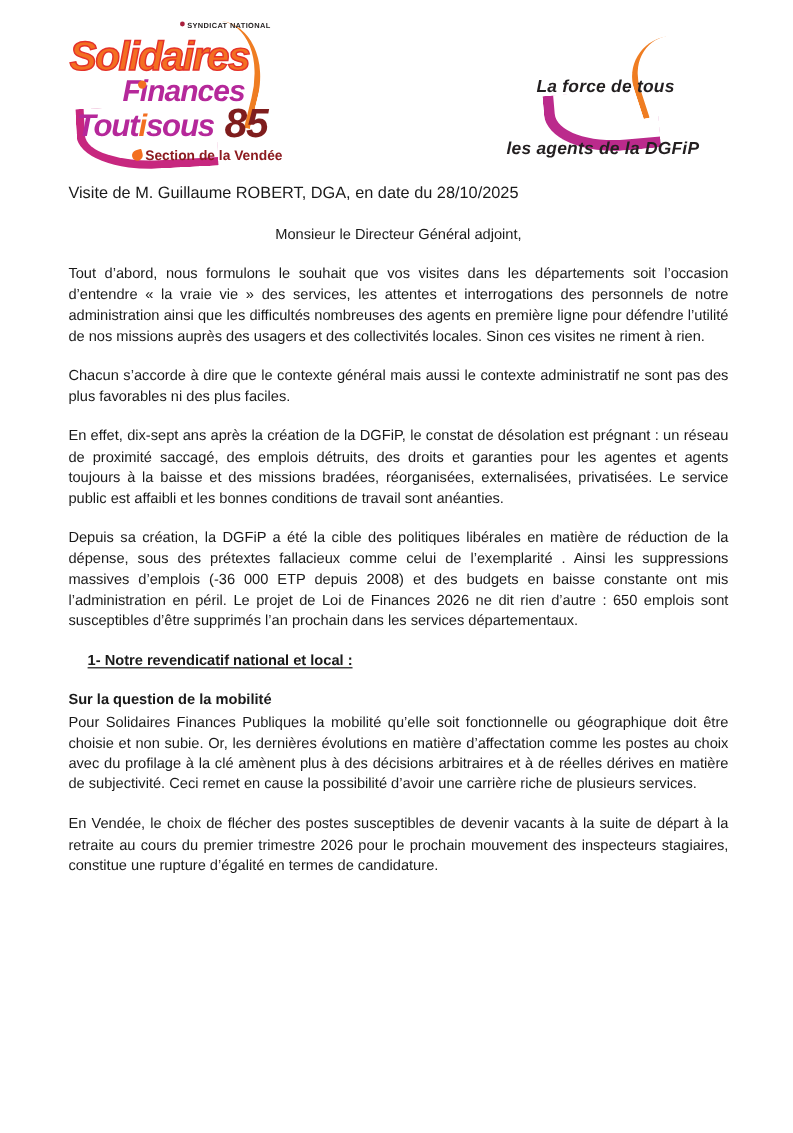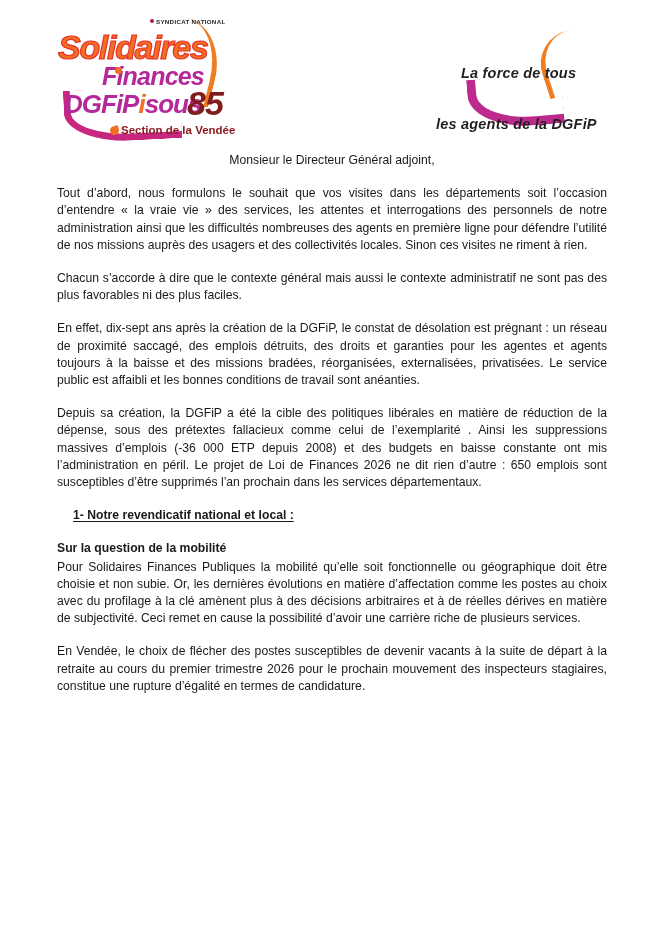--- a/index.html
+++ b/index.html
@@ -149,21 +149,21 @@
     background: #f36f21;
     border-radius: 50% 10% 50% 50%;
     margin-right: 2px;
     vertical-align: -1px;
     transform: rotate(-15deg);
   }
 
   
   .logo-right {
     position: absolute;
-    left: 432px;
+    left: 418px;
     top: 28px;
     width: 190px;
     height: 92px;
   }
   .logo-right .r-swoosh-orange {
     position: absolute;
     left: 108px;
     top: 2px;
     width: 60px;
     height: 64px;
@@ -257,36 +257,37 @@
 <div class="page">
 
   <div class="header">
 
     <div class="logo-left">
       <div class="swoosh-orange"></div>
       <div class="swoosh-magenta"></div>
       <div class="synd"><span class="dot"></span><span>SYNDICAT NATIONAL</span></div>
       <div class="w-solidaires">Solidaires</div>
       <div class="w-finances"><span class="idot"></span><span>Finances</span></div>
-      <div class="w-publiques"><span>DGFiP</span><span class="apos">i</span><span>sous</span></div>
+      <div class="w-publiques"><span>Tout</span><span class="apos">i</span><span>sous</span></div>
       <div class="w-85">85</div>
       <div class="w-section"><span class="leaf"></span><span>Section de la Vendée</span></div>
     </div>
 
     <div class="logo-right">
       <div class="r-swoosh-orange"></div>
       <div class="r-swoosh-magenta"></div>
       <div class="r-line1">La force de tous</div>
       <div class="r-line2">les agents de la DGFiP</div>
     </div>
 
   </div>
 
   <div class="doc">
 
+    <p class="doc-title">Visite de M. Guillaume ROBERT, DGA, en date du 28/10/2025</p>
 
     <p class="para left">Monsieur le Directeur Général adjoint,</p>
 
     <p class="para">Tout d’abord, nous formulons le souhait que vos visites dans les départements soit l’occasion d’entendre « la vraie vie » des services, les attentes et interrogations des personnels de notre administration ainsi que les difficultés nombreuses des agents en première ligne pour défendre l’utilité de nos missions auprès des usagers et des collectivités locales. Sinon ces visites ne riment à rien.</p>
 
     <p class="para">Chacun s’accorde à dire que le contexte général mais aussi le contexte administratif ne sont pas des plus favorables ni des plus faciles.</p>
 
     <p class="para tight">En effet, dix-sept ans après la création de la DGFiP, le constat de désolation est prégnant : un réseau de proximité saccagé, des emplois détruits, des droits et garanties pour les agentes et agents toujours à la baisse et des missions bradées, réorganisées, externalisées, privatisées. Le service public est affaibli et les bonnes conditions de travail sont anéanties.</p>
 
     <p class="para">Depuis sa création, la DGFiP a été la cible des politiques libérales en matière de réduction de la dépense, sous des prétextes fallacieux comme celui de l’exemplarité . Ainsi les suppressions massives d’emplois (-36 000 ETP depuis 2008) et des budgets en baisse constante ont mis l’administration en péril. Le projet de Loi de Finances 2026 ne dit rien d’autre : 650 emplois sont susceptibles d’être supprimés l’an prochain dans les services départementaux.</p>

